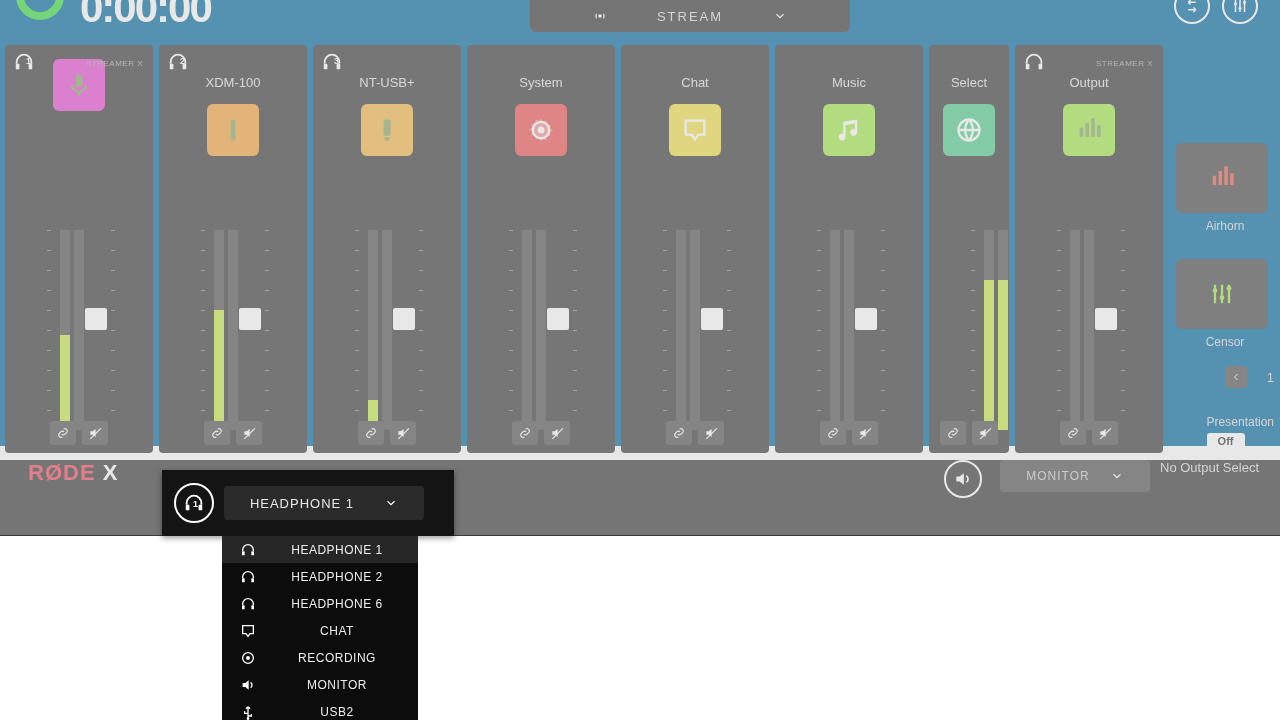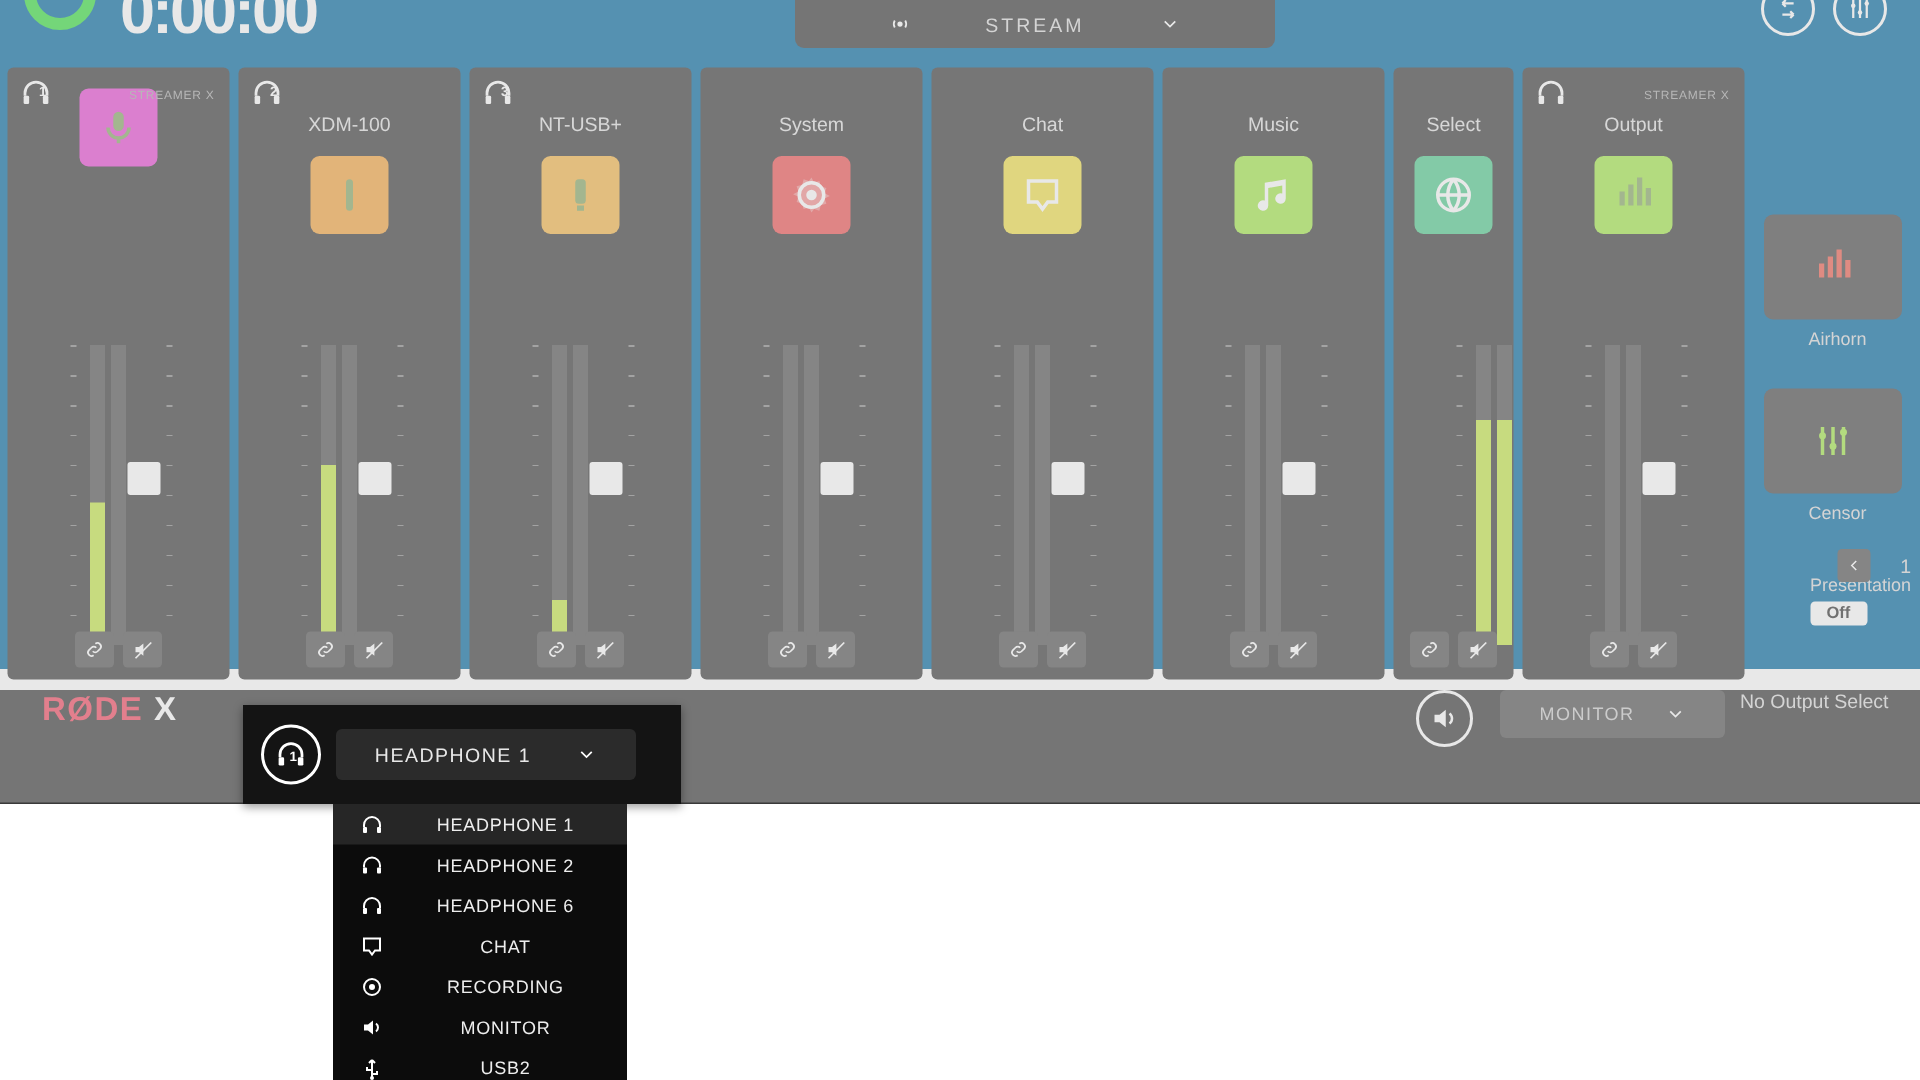--- a/index.html
+++ b/index.html
@@ -35,21 +35,21 @@
 .meters .scale{position:absolute;top:0;height:100%;width:4px;background:repeating-linear-gradient(#888 0 1px,transparent 1px 20px);}
 .meters .scale.a{left:-6px;} .meters .scale.b{right:-6px;}
 .meters .knob{position:absolute;left:32px;top:78px;width:22px;height:22px;background:#fff;border-radius:2px;}
 .btm-btns{position:absolute;bottom:8px;left:0;right:0;display:flex;justify-content:center;gap:6px;}
 .btm-btns span{width:26px;height:24px;background:#555;border-radius:3px;display:flex;align-items:center;justify-content:center;}
 
 .pads{position:absolute;right:0;top:45px;width:110px;}
 .pad{margin:50px 6px 0;width:92px;height:70px;border-radius:6px;background:#4a4a4a;display:flex;flex-direction:column;align-items:center;justify-content:center;gap:6px;}
 .pad svg{width:28px;height:28px;}
 .pad-lbl{text-align:center;font-size:12px;color:#ddd;margin-top:6px;}
-.pres{position:absolute;right:6px;top:338px;font-size:12px;color:#ddd;}
+.pres{position:absolute;right:6px;top:370px;font-size:12px;color:#ddd;}
 .off{display:inline-block;margin-top:4px;padding:2px 11px;background:#fff;color:#333;border-radius:3px;font-size:11px;font-weight:600;}
 .pagebar{position:absolute;right:6px;bottom:56px;height:26px;display:flex;align-items:center;gap:20px;}
 .pagebar .arr{width:22px;height:22px;background:#555;border-radius:3px;display:flex;align-items:center;justify-content:center;}
 .pagebar .pg{color:#ddd;font-size:13px;}
 
 
 .footer{position:absolute;left:0;top:460px;width:1280px;height:76px;background:#3a3a3a;display:flex;align-items:flex-start;}
 .footer .brand{margin-left:28px;font-size:22px;font-weight:800;letter-spacing:1px;color:#f44b63;font-family:Arial;}
 .footer .brand .x{color:#fff;font-weight:700;}
 .mon-ico{margin-left:auto;margin-right:18px;width:38px;height:38px;border:2px solid #fff;border-radius:50%;display:flex;align-items:center;justify-content:center;}

